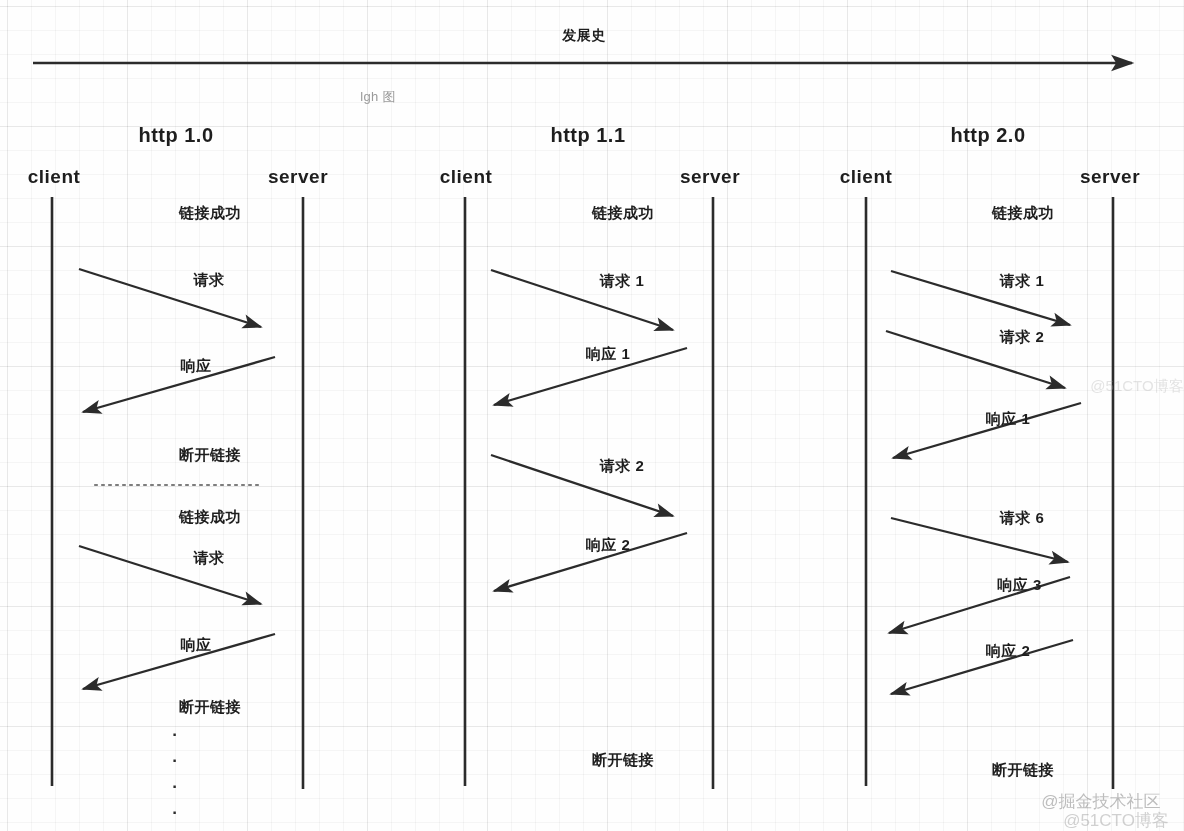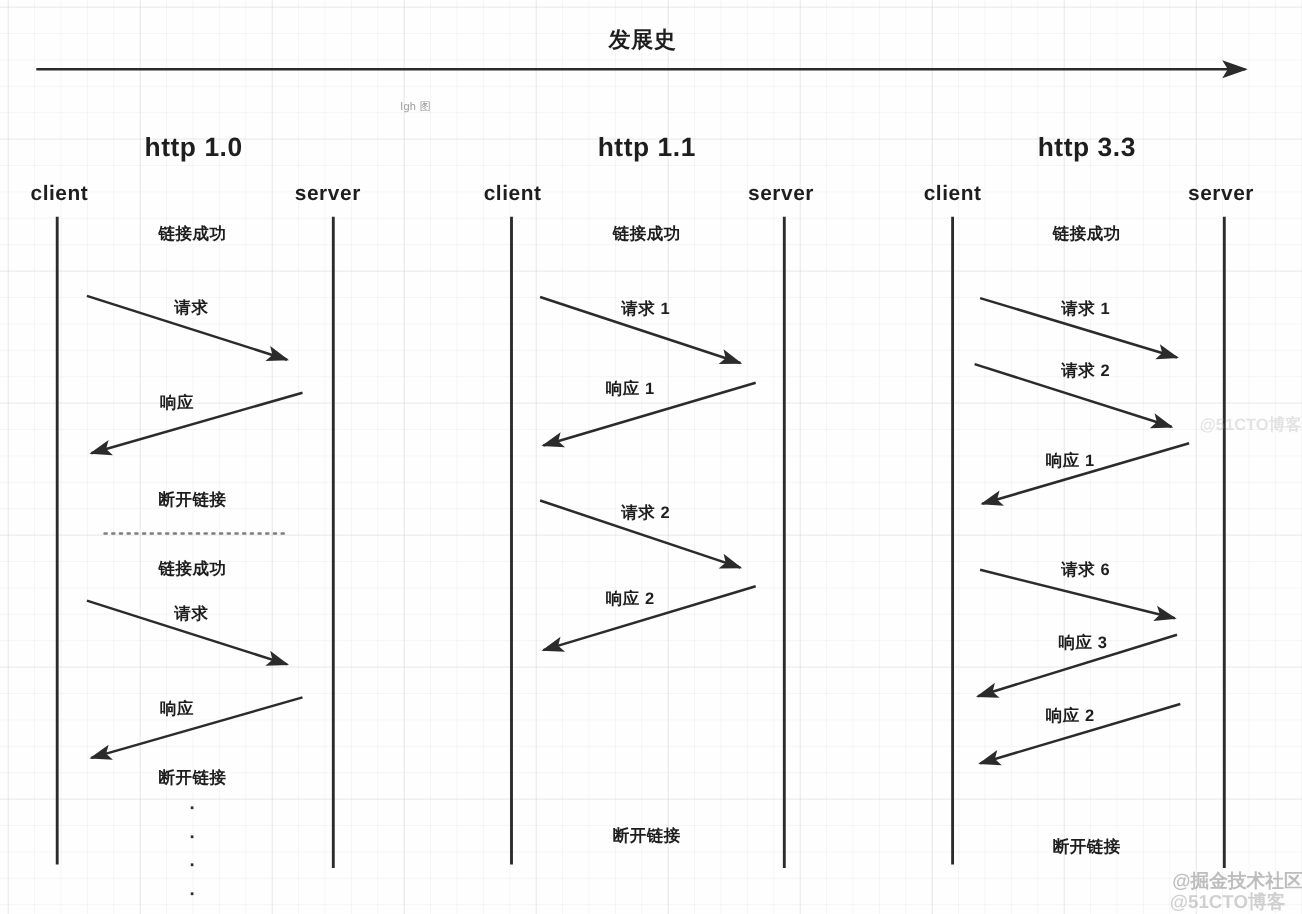--- a/index.html
+++ b/index.html
@@ -32,57 +32,58 @@
   }
   .lbl {
     position: absolute;
     white-space: nowrap;
     color: #1e1e1e;
     font-weight: bold;
     transform: translate(-50%, -50%);
     letter-spacing: 0.5px;
   }
   .title-main {
-    font-size: 20px;
+    font-size: 14px;
     font-weight: bold;
     color: #1d1d1d;
   }
   .sub-note {
-    font-size: 10px;
+    font-size: 13px;
     font-weight: normal;
     color: #9a9a9a;
     letter-spacing: 0.3px;
   }
   .ver-title {
-    font-size: 24px;
+    font-size: 20px;
   }
   .role {
     font-size: 19px;
     text-align: center;
   }
   .msg {
     font-size: 15px;
+    margin-left: 35px;
   }
   .dots-col {
     position: absolute;
     transform: translate(-50%, 0);
     text-align: center;
     line-height: 26px;
     font-size: 17px;
     color: #2b2b2b;
     font-weight: bold;
   }
   .watermark {
     position: absolute;
     white-space: nowrap;
-    font-weight: bold;
+    font-weight: normal;
     transform: translate(-50%, -50%);
     pointer-events: none;
   }
-  .wm-a { font-size: 17px; color: rgba(110,110,110,0.45); margin-left: 24px; }
+  .wm-a { font-size: 17px; color: rgba(110,110,110,0.45); }
   .wm-b { font-size: 17px; color: rgba(140,140,140,0.40); }
   .wm-faint { font-size: 15px; color: rgba(165,165,165,0.30); }
 </style>
 </head>
 <body>
 
 <div id="canvas">
 
   <svg class="layer" viewBox="0 0 1184 831">
     <defs>
@@ -163,21 +164,21 @@
   <div class="lbl role" style="left:466px; top:177px;">client</div>
   <div class="lbl role" style="left:710px; top:177px;">server</div>
 
   <div class="lbl msg" style="left:588px; top:213px;">链接成功</div>
   <div class="lbl msg" style="left:587px; top:281px;">请求 1</div>
   <div class="lbl msg" style="left:573px; top:354px;">响应 1</div>
   <div class="lbl msg" style="left:587px; top:466px;">请求 2</div>
   <div class="lbl msg" style="left:573px; top:545px;">响应 2</div>
   <div class="lbl msg" style="left:588px; top:760px;">断开链接</div>
 
-  <div class="lbl ver-title" style="left:988px; top:135px;">http 3.3</div>
+  <div class="lbl ver-title" style="left:988px; top:135px;">http 2.0</div>
   <div class="lbl role" style="left:866px; top:177px;">client</div>
   <div class="lbl role" style="left:1110px; top:177px;">server</div>
 
   <div class="lbl msg" style="left:988px; top:213px;">链接成功</div>
   <div class="lbl msg" style="left:987px; top:281px;">请求 1</div>
   <div class="lbl msg" style="left:987px; top:337px;">请求 2</div>
   <div class="lbl msg" style="left:973px; top:419px;">响应 1</div>
   <div class="lbl msg" style="left:987px; top:518px;">请求 6</div>
   <div class="lbl msg" style="left:973px; top:585px;padding-left:23px;">响应 3</div>
   <div class="lbl msg" style="left:973px; top:651px;">响应 2</div>

